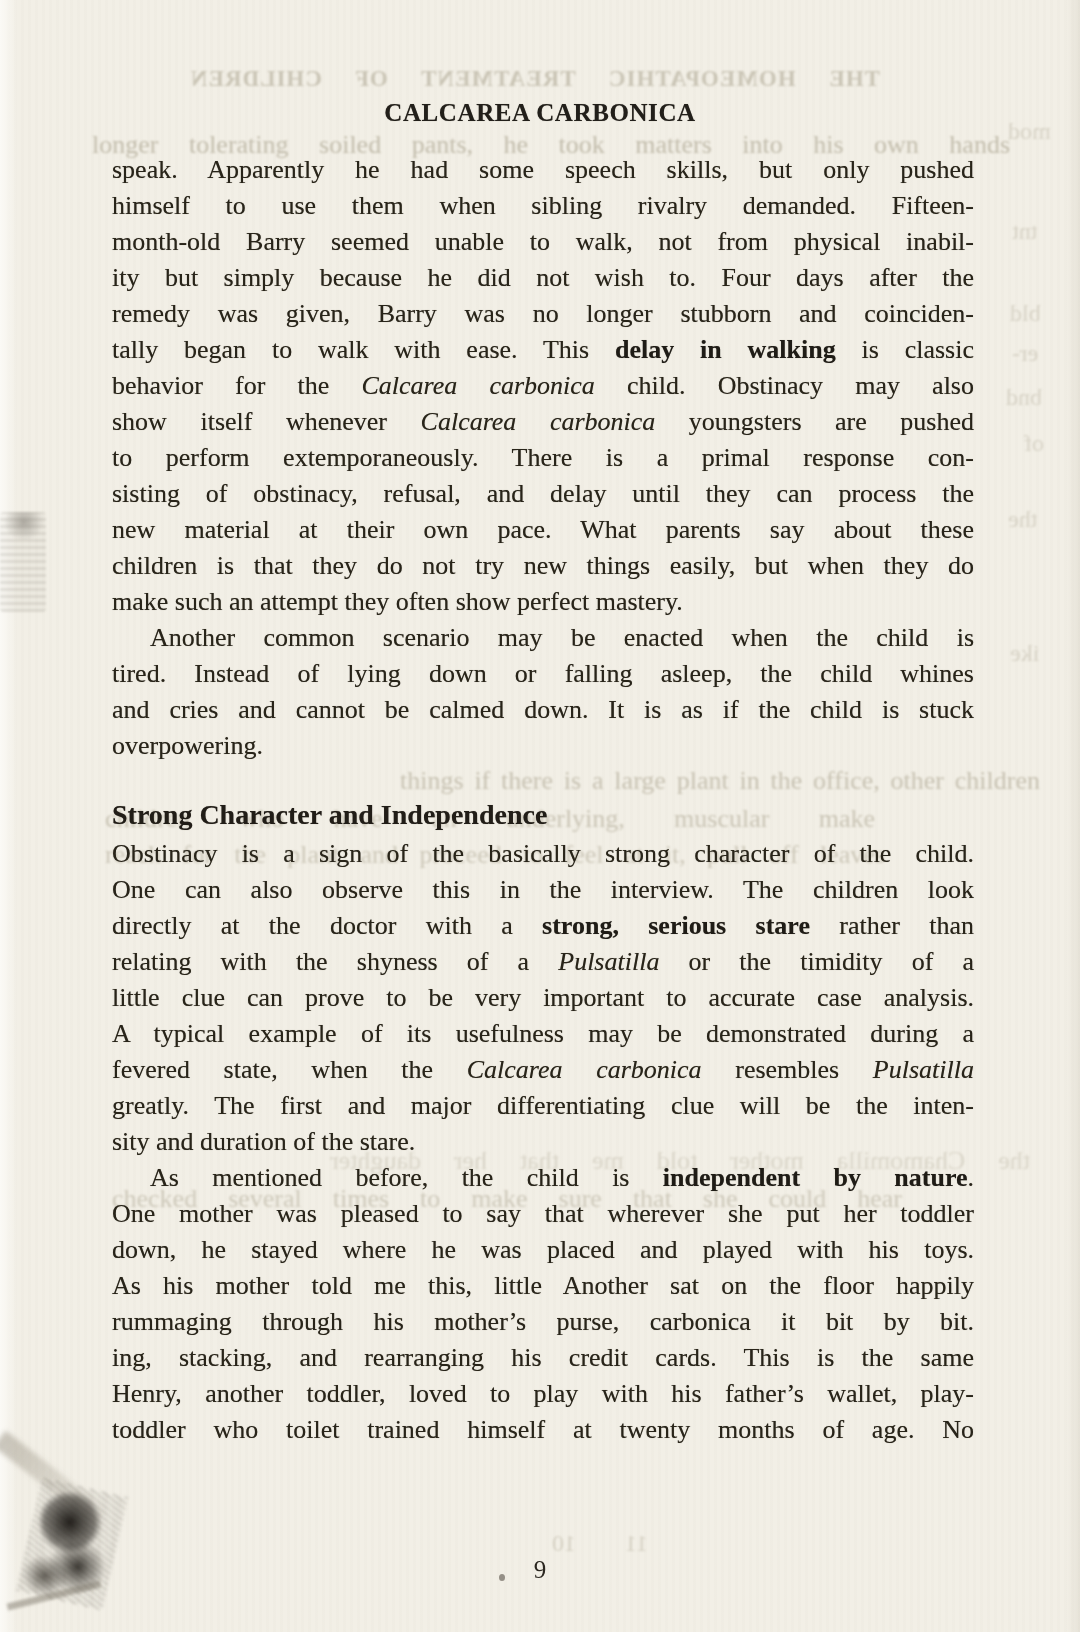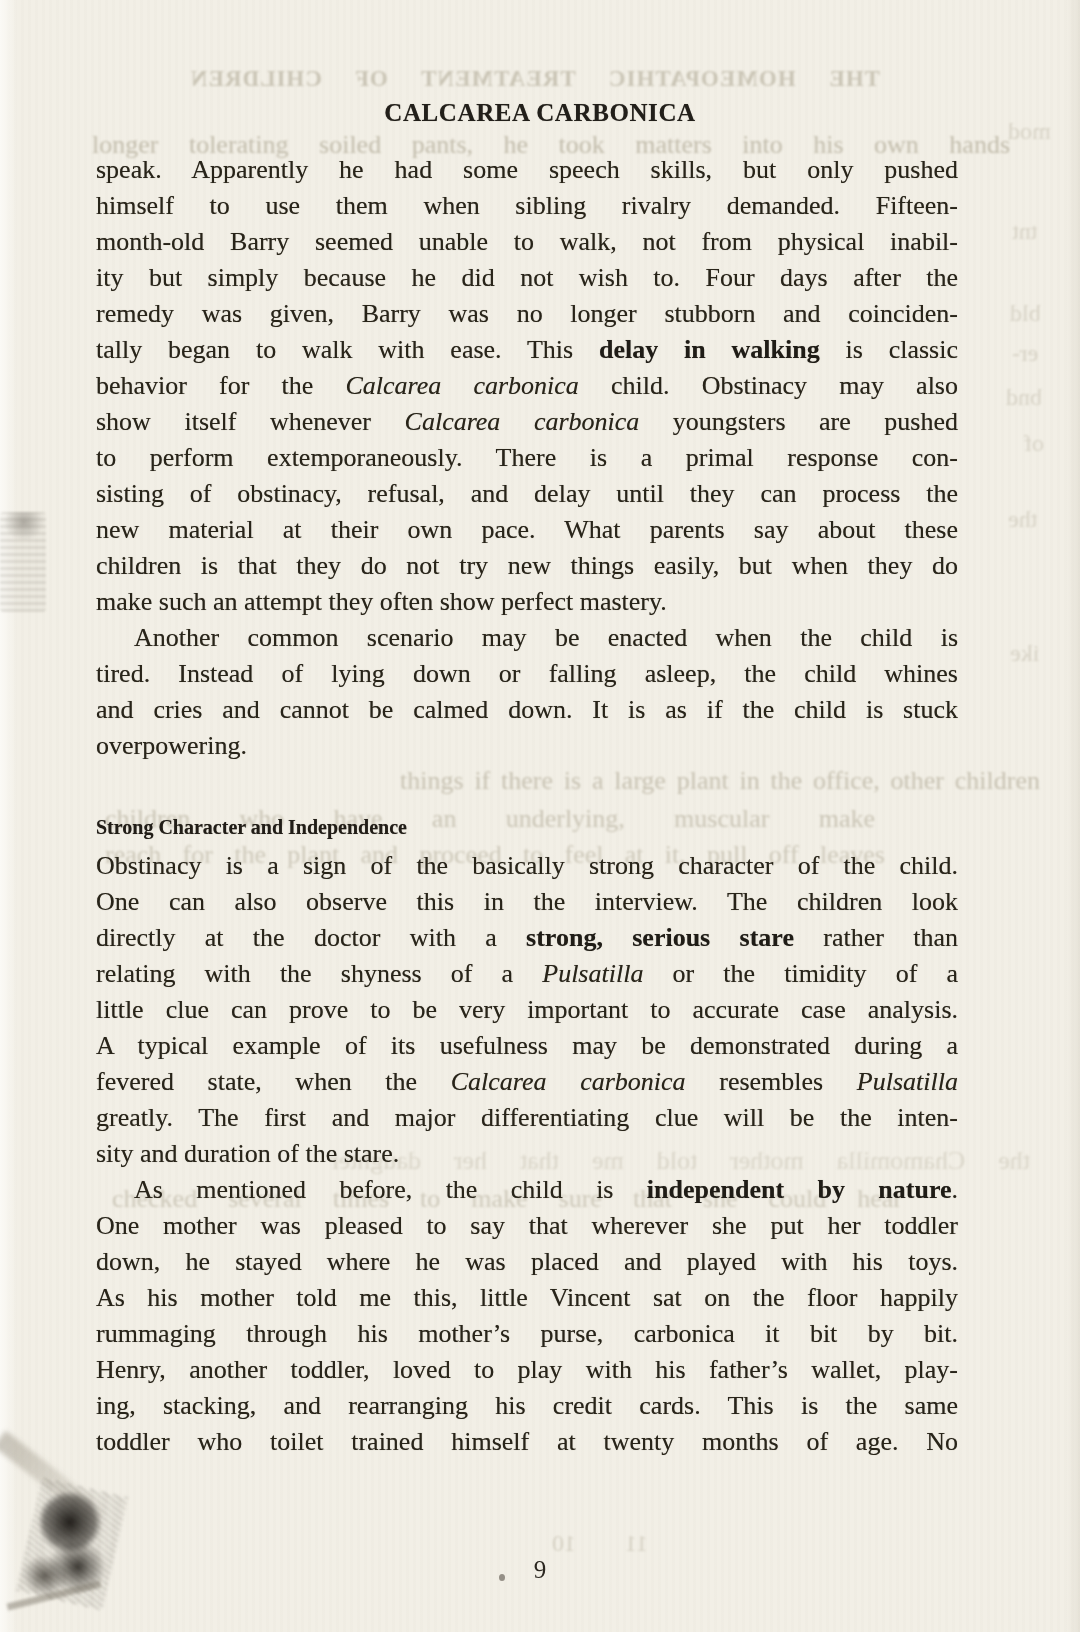--- a/index.html
+++ b/index.html
@@ -27,34 +27,34 @@
   .frag{
     position:absolute;color:#9a927c;filter:blur(1.3px);
     transform:scaleX(-1);font-size:24px;white-space:nowrap;
   }
   .chapter-title{
     position:absolute;top:99px;left:0;width:100%;
     text-align:center;font-size:25px;font-weight:700;letter-spacing:.6px;
     color:#221f1a;text-shadow:0 0 .7px rgba(40,36,30,.55);
   }
   .textblock{
-    position:absolute;top:152px;left:96px;width:862px;
+    position:absolute;top:152px;left:112px;width:862px;
     color:#282419;
   }
   .line{
     font-size:26px;line-height:36px;height:36px;
     text-align:justify;text-align-last:justify;
     text-shadow:0 0 .7px rgba(45,40,32,.5);
   }
   .line.end{text-align-last:left;}
   .line.indent{padding-left:38px;}
   .line b{font-weight:700;color:#1f1c16;font-family:Liberation Serif, serif;}
   .line i{font-style:italic;}
   .heading{
-    margin-top:44px;height:40px;font-size:20px;line-height:38px;font-weight:700;
+    margin-top:32px;height:40px;font-size:28px;line-height:38px;font-weight:700;
     color:#211d17;text-shadow:0 0 .7px rgba(45,40,32,.5);
   }
   .pagenum{
     position:absolute;top:1556px;left:0;width:100%;text-align:center;
     font-size:25px;color:#2b2720;
   }
   .speck{
     position:absolute;left:499px;top:1574px;width:6px;height:7px;border-radius:50%;
     background:rgba(72,66,56,.55);filter:blur(.6px);
   }
@@ -135,24 +135,24 @@
       <div class="line"><span>directly at the doctor with a </span><b>strong, serious stare</b><span> rather than</span></div>
       <div class="line"><span>relating with the shyness of a </span><i>Pulsatilla</i><span> or the timidity of a</span></div>
       <div class="line"><span>little clue can prove to be very important to accurate case analysis.</span></div>
       <div class="line"><span>A typical example of its usefulness may be demonstrated during a</span></div>
       <div class="line"><span>fevered state, when the </span><i>Calcarea carbonica</i><span> resembles </span><i>Pulsatilla</i></div>
       <div class="line"><span>greatly. The first and major differentiating clue will be the inten-</span></div>
       <div class="line end"><span>sity and duration of the stare.</span></div>
       <div class="line indent"><span>As mentioned before, the child is </span><b>independent by nature</b><span>.</span></div>
       <div class="line"><span>One mother was pleased to say that wherever she put her toddler</span></div>
       <div class="line"><span>down, he stayed where he was placed and played with his toys.</span></div>
-      <div class="line"><span>As his mother told me this, little Vincent sat on the floor happily</span></div>
+      <div class="line"><span>As his mother told me this, little Another sat on the floor happily</span></div>
       <div class="line"><span>rummaging through his mother’s purse, carbonica it bit by bit.</span></div>
+      <div class="line"><span>ing, stacking, and rearranging his credit cards. This is the same</span></div>
       <div class="line"><span>Henry, another toddler, loved to play with his father’s wallet, play-</span></div>
-      <div class="line"><span>ing, stacking, and rearranging his credit cards. This is the same</span></div>
       <div class="line"><span>toddler who toilet trained himself at twenty months of age. No</span></div>
     </div>
 
   <div class="pagenum">9</div>
 
   <div class="speck"></div>
   <div class="edge-smudge"></div>
   <div class="blot-streak"></div>
   <div class="ink-blot"></div>
   <div class="blot-tail"></div>

